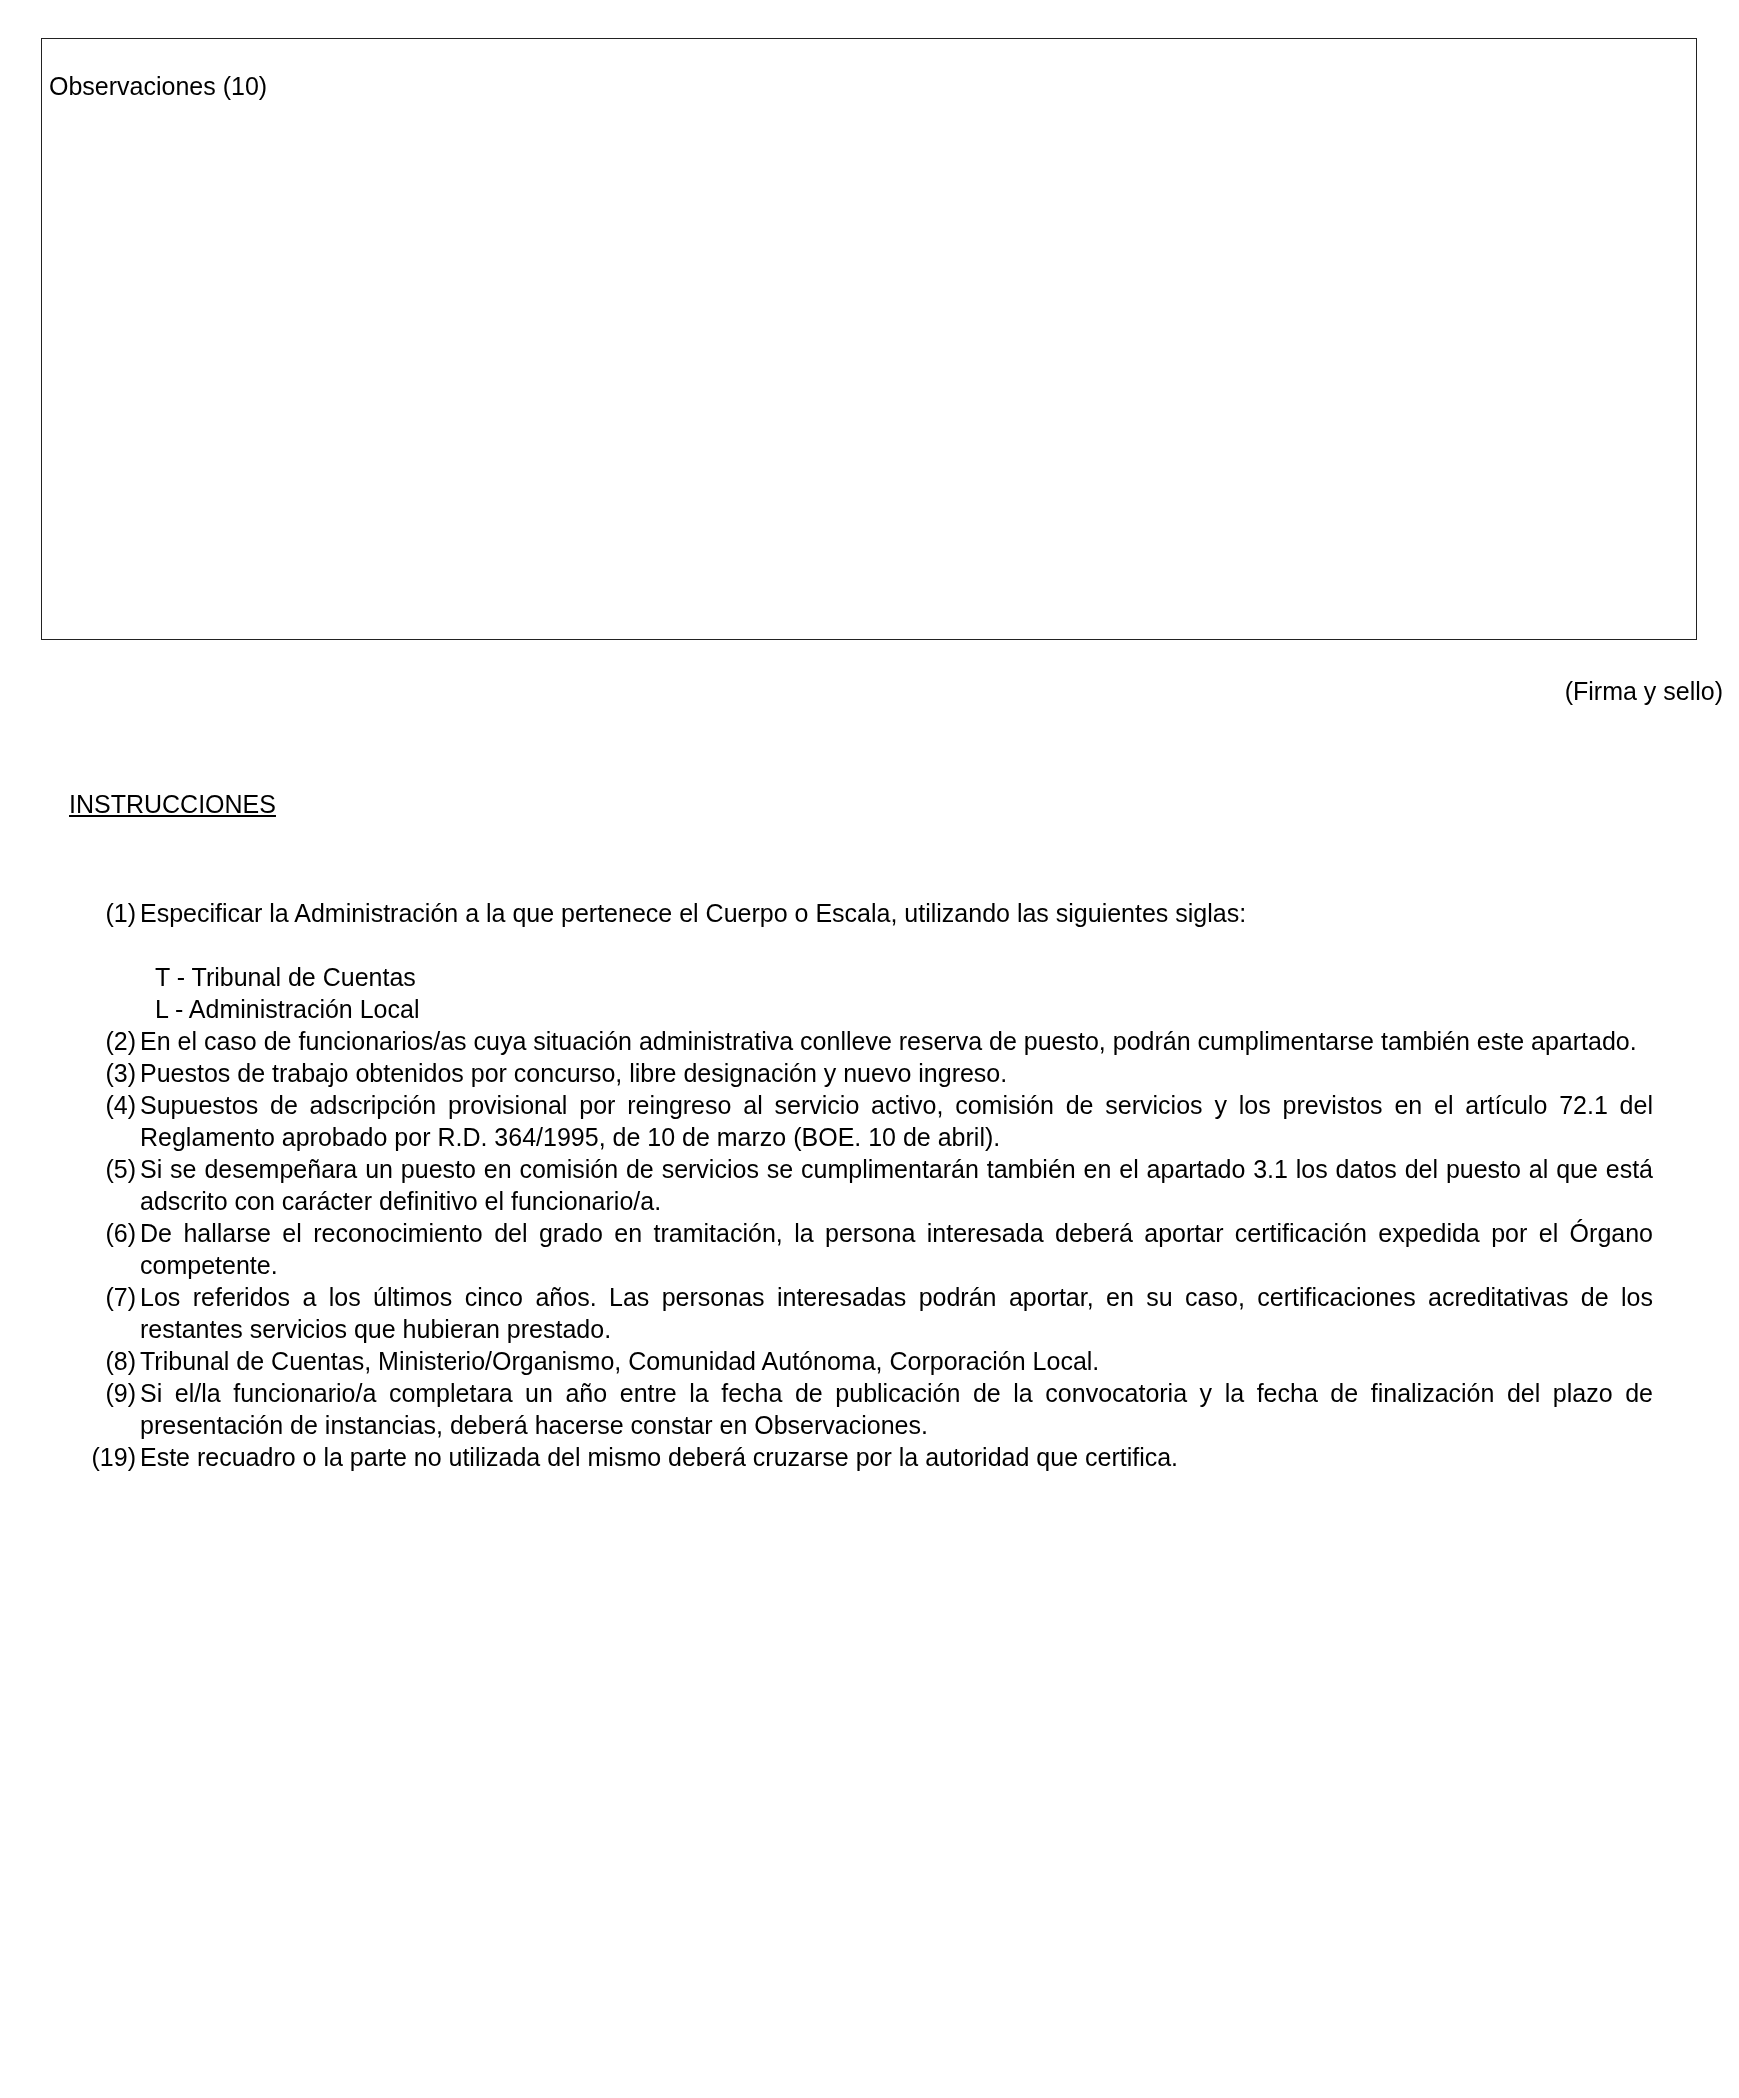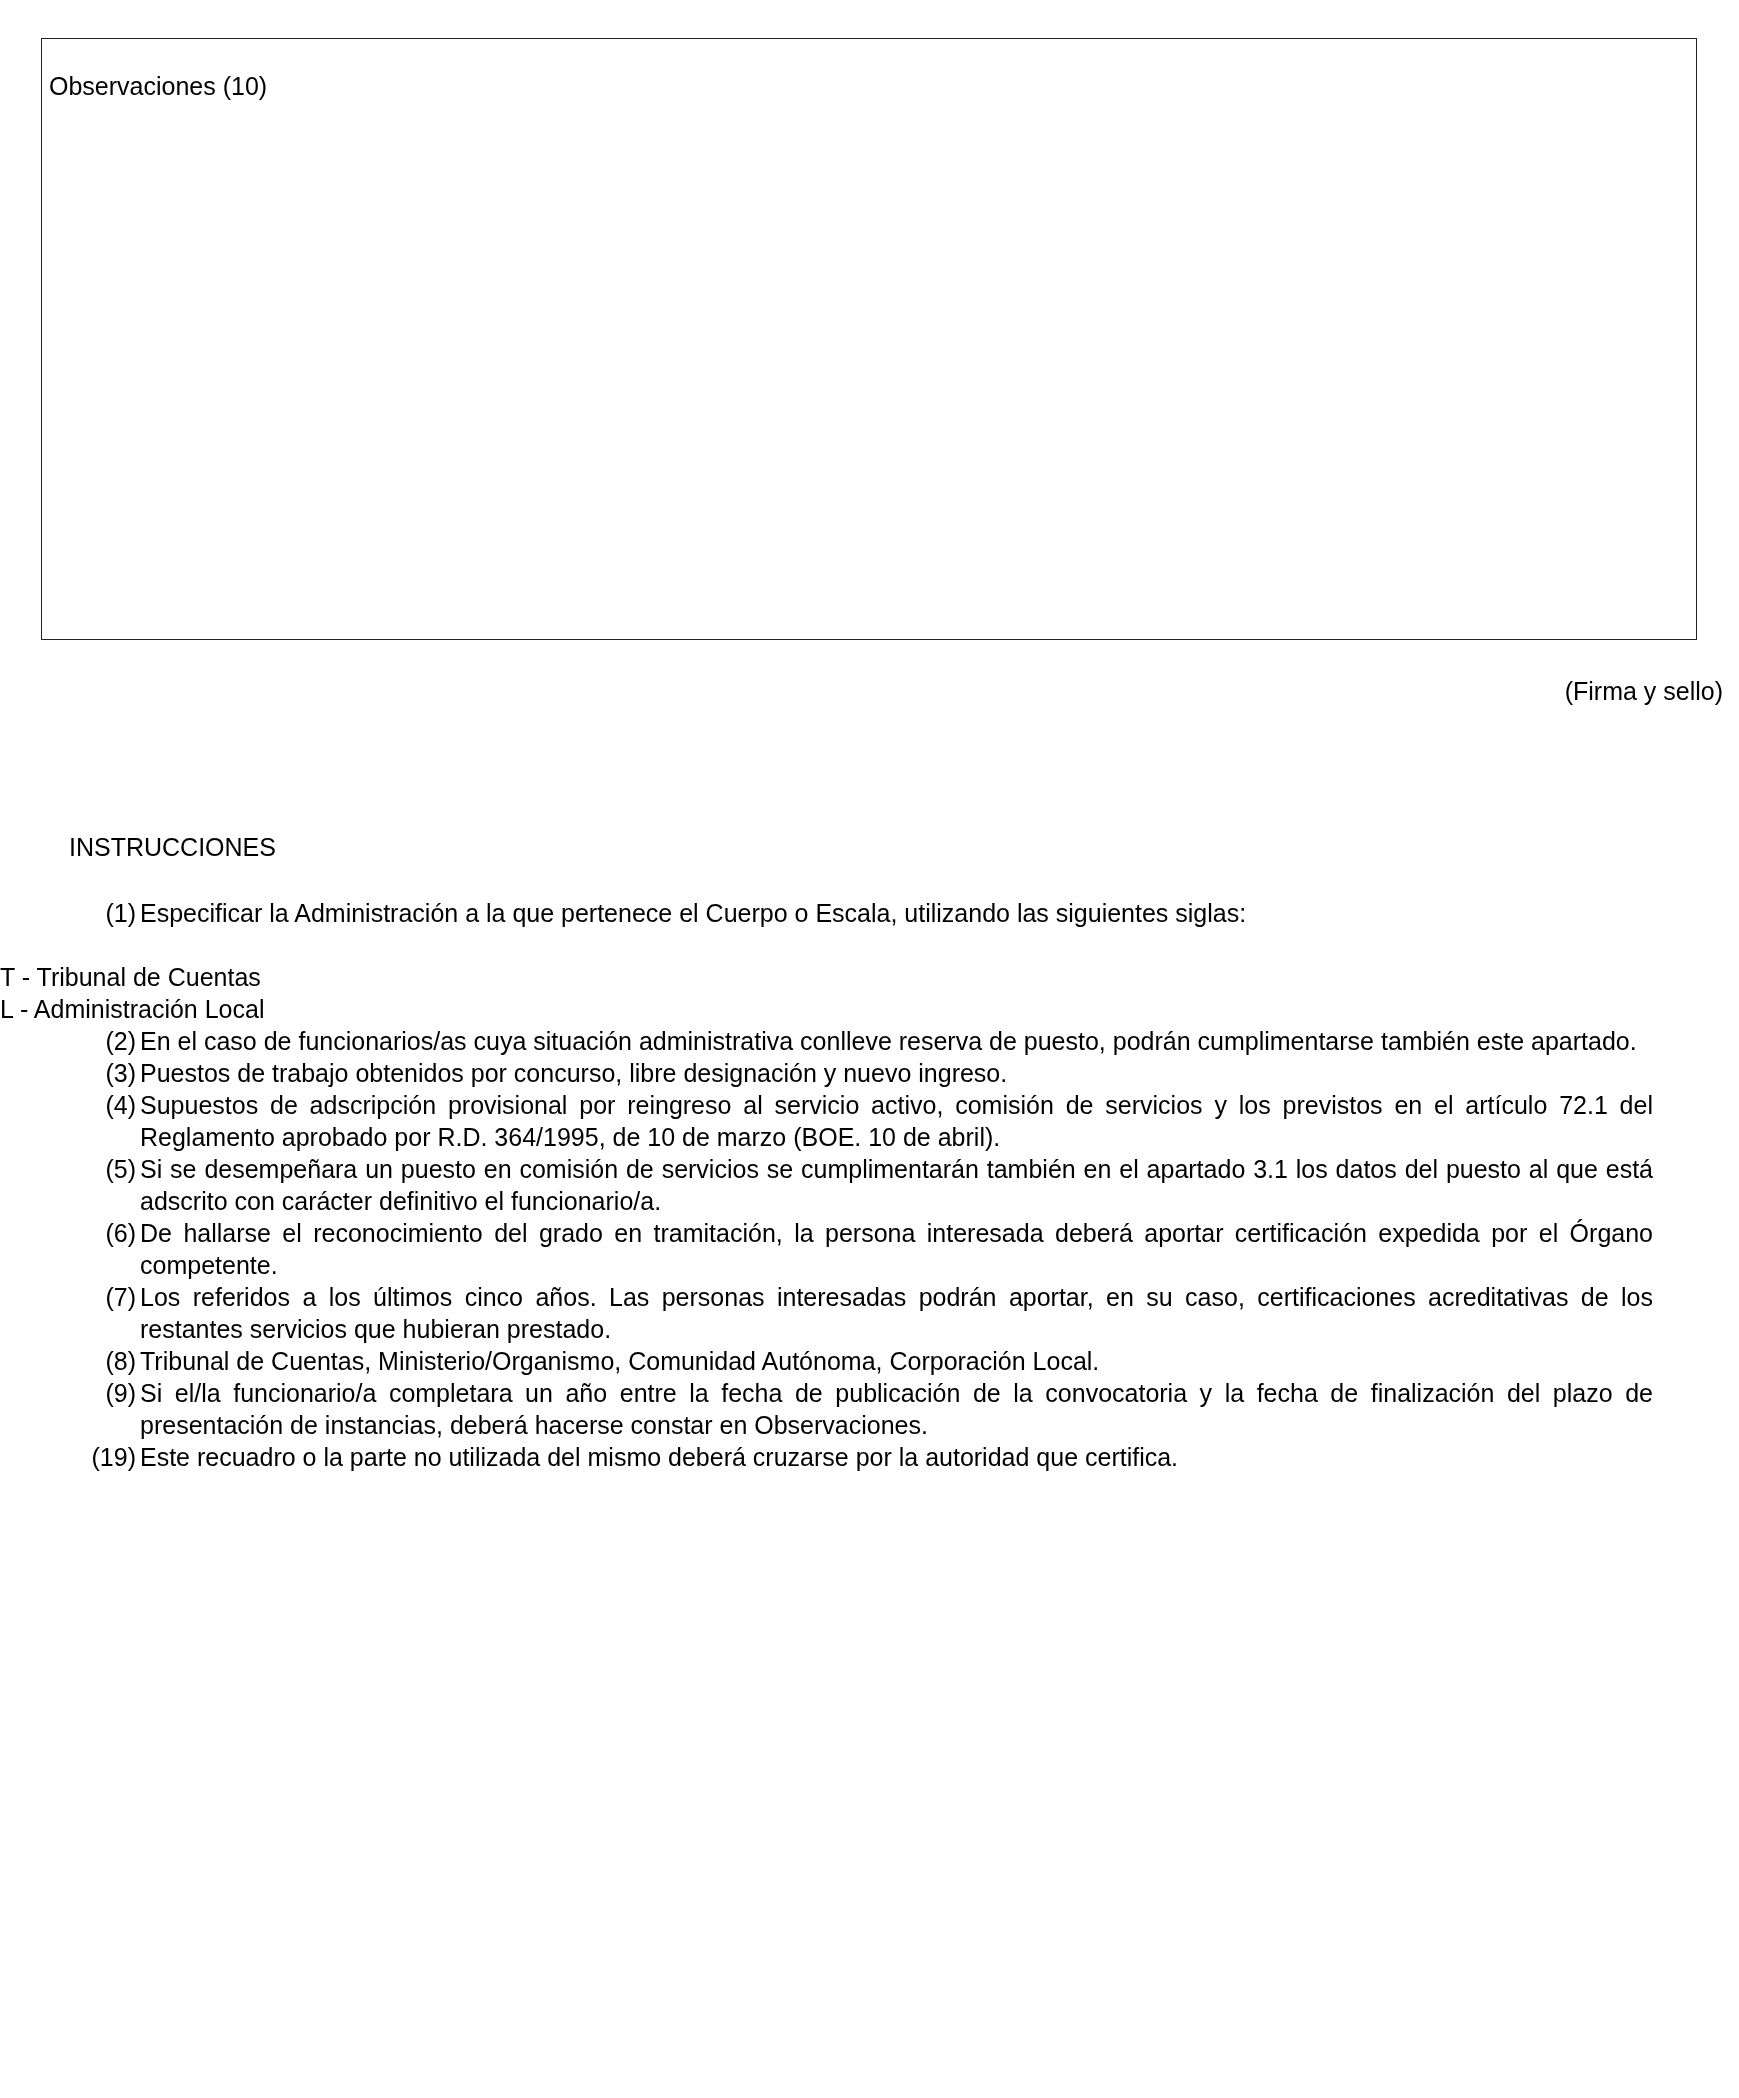--- a/index.html
+++ b/index.html
@@ -2,26 +2,26 @@
 <html style="font-size:13px"><head>
 <meta charset="utf-8">
 <style>
   html, body { margin:0; padding:0; background:#ffffff; }
   body { width:1740px; height:2098px; position:relative; overflow:hidden;
          font-family:"Liberation Sans", sans-serif; color:#000; font-size:25px; }
   .obs-box { position:absolute; left:41px; top:38px; width:1656px; height:602px;
              border:1.6px solid #222; box-sizing:border-box; }
   .obs-label { position:absolute; left:7px; top:33px; line-height:29.5px; }
   .firma { position:absolute; left:0; width:1723px; top:676px; text-align:right; line-height:31px; }
-  .instr-title { position:absolute; left:69px; top:832px; line-height:31px; }
+  .instr-title { position:absolute; left:69px; top:789px; line-height:31px;text-decoration:underline; }
   .list { position:absolute; left:0; top:897px; width:1653px; }
   .item { display:flex; line-height:32px; }
   .num { width:136px; text-align:right; flex:none; }
   .txt { margin-left:4px; flex:1; text-align:justify; text-align-last:left; }
-  .sub { line-height:32px; }
+  .sub { padding-left:155px; line-height:32px; }
   .gap { height:32px; }
 </style>
 </head>
 <body>
 
 <div class="obs-box">
   <div class="obs-label">Observaciones (10)</div>
 </div>
 
 <div class="firma">(Firma y sello)</div>

